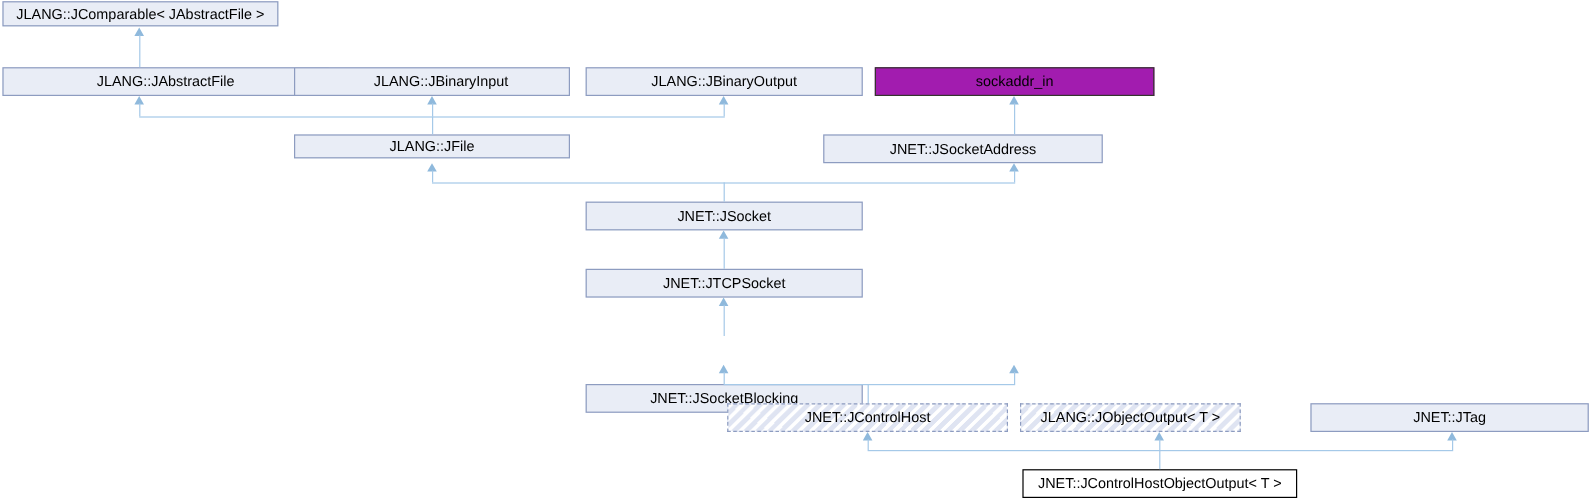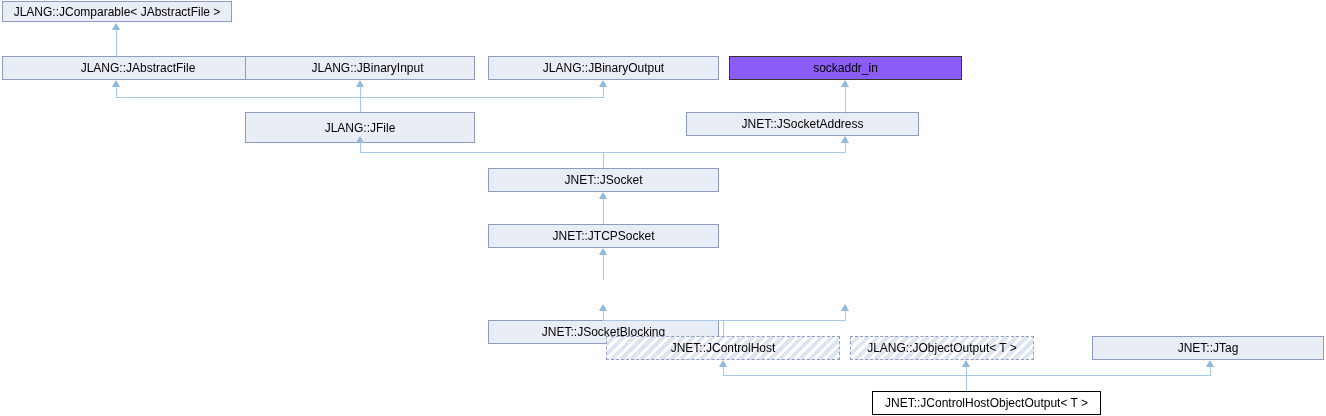--- a/index.html
+++ b/index.html
@@ -11,33 +11,33 @@
     overflow:hidden;
   }
   
   .node{
     position:absolute;box-sizing:border-box;
     display:flex;align-items:center;justify-content:center;
     background:#e9edf6;border:1px solid #8d9cc0;
     font-size:12px;color:#000;white-space:nowrap;
     cursor:default;
   }
-  .node-gray{background:#8b5cf6;border-color:#35352e;}
-  .node-current{background:#ffffff;border:1px solid #000;margin-left:20px;}
+  .node-gray{background:#a21caf;border-color:#35352e;}
+  .node-current{background:#ffffff;border:1px solid #000;}
   .node-hatched{
     background:repeating-linear-gradient(135deg,#ffffff 0 3px,#dfe4f2 3px 7px);
     border:1px dashed #8d9cc0;
   }
   
   .n-jcomparable{left:2px;top:1px;width:230px;height:21px;}
   .n-jabstractfile{left:2px;top:56px;width:272px;height:24px;text-align:center;}
   .n-jbinaryinput{left:245px;top:56px;width:230px;height:24px;padding-left:15px;}
   .n-jbinaryoutput{left:488px;top:56px;width:231px;height:24px;}
   .n-sockaddrin{left:729px;top:56px;width:233px;height:24px;}
-  .n-jfile{left:245px;top:112px;width:230px;height:31px;}
+  .n-jfile{left:245px;top:112px;width:230px;height:20px;}
   .n-jsocketaddress{left:686px;top:112px;width:233px;height:24px;}
   .n-jsocket{left:488px;top:168px;width:231px;height:24px;}
   .n-jtcpsocket{left:488px;top:224px;width:231px;height:24px;}
   .n-jsocketblocking{left:488px;top:280px;width:231px;height:24px;margin-top:40px;}
   .n-jthrow{left:730px;top:280px;width:233px;height:24px;}
   .n-jcontrolhost{left:606px;top:336px;width:234px;height:24px;}
   .n-jobjectoutput{left:850px;top:336px;width:184px;height:24px;}
   .n-jtag{left:1092px;top:336px;width:232px;height:24px;}
   .n-jchoo{left:852px;top:391px;width:229px;height:24px;}
   

